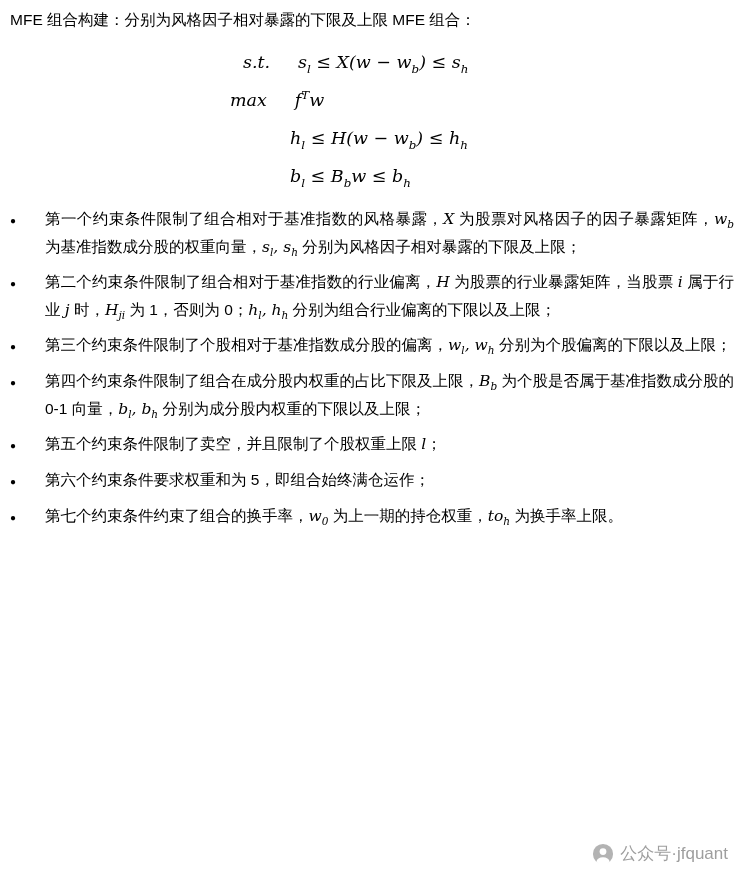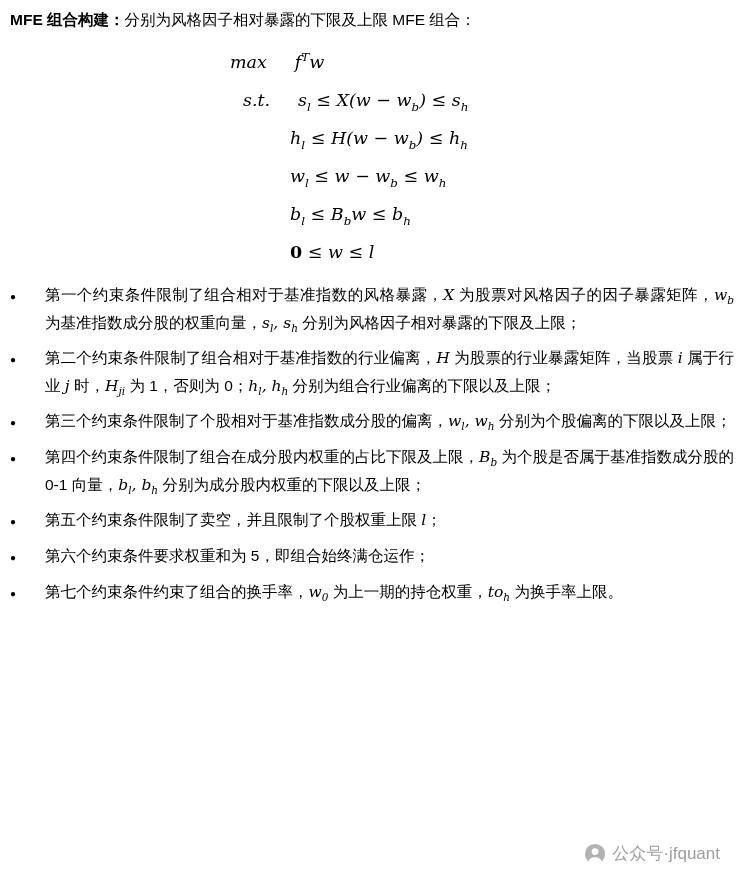--- a/index.html
+++ b/index.html
@@ -4,60 +4,58 @@
 <style>
   * { margin:0; padding:0; box-sizing:border-box; }
   html,body { background:#ffffff; }
   body {
     width:744px; height:877px; position:relative; overflow:hidden;
     color:#000; font-family:"Liberation Sans","DejaVu Sans",sans-serif;
   }
   .page { padding:8px 10px 0 10px; }
 
   .title { font-size:15.5px; line-height:1.5; }
-  .title .lead { font-weight:bold; }
+  .title .lead { font-weight:normal; }
 
   .formula-block { margin-top:12px; margin-bottom:8px; font-size:17.5px; }
   .f-row { white-space:pre; line-height:38px; }
   .f-obj  { margin-left:220px; }
   .f-st   { margin-left:233px; }
   .f-c    { margin-left:280px; }
 
   .math { font-family:"DejaVu Serif","Liberation Serif",serif; font-style:italic; }
   .math sub, .math sup { font-size:68%; font-style:italic; line-height:0; }
   .mb { font-style:normal; font-weight:bold; }
 
   .para { font-size:15.5px; line-height:27px; text-align:justify; }
 
   .bullets { list-style:none; margin-top:10px; }
   .bullets li { display:flex; margin-bottom:7px; font-size:15.5px; line-height:27px; }
   .marker { flex:0 0 35px; width:35px; font-size:10px; padding-top:2px; }
   .b-content { flex:1; text-align:justify; }
 
   .watermark {
-    position:absolute; right:24px; bottom:12px;
+    position:absolute; right:16px; bottom:12px;
     display:flex; align-items:center; gap:6px;
     color:#9e9e9e; font-size:17px; pointer-events:none;
   }
   .watermark .wm-icon { display:inline-flex; }
 </style>
 </head>
 <body>
 
 <div class="page">
 
   <div class="title"><span class="lead">MFE 组合构建：</span><span>分别为风格因子相对暴露的下限及上限 MFE 组合：</span></div>
 
   <div class="formula-block">
+    <div class="f-row f-st"><span class="math">s.t.     s<sub>l</sub> ≤ X(w − w<sub>b</sub>) ≤ s<sub>h</sub></span></div>
     <div class="f-row f-obj"><span class="math">max     f<sup>T</sup>w</span></div>
-    <div class="f-row f-st"><span class="math">s.t.     s<sub>l</sub> ≤ X(w − w<sub>b</sub>) ≤ s<sub>h</sub></span></div>
     <div class="f-row f-c"><span class="math">h<sub>l</sub> ≤ H(w − w<sub>b</sub>) ≤ h<sub>h</sub></span></div>
-    <div class="f-row f-c"><span class="math">w<sub>l</sub> ≤ w − w<sub>b</sub> ≤ w<sub>h</sub></span></div>
     <div class="f-row f-c"><span class="math">b<sub>l</sub> ≤ B<sub>b</sub>w ≤ b<sub>h</sub></span></div>
-    <div class="f-row f-c"><span class="math"><span class="mb">0</span> ≤ w ≤ l</span></div>
   </div>
 
 
   <ul class="bullets">
     <li>
         <span class="marker">●</span>
         <span class="b-content">第一个约束条件限制了组合相对于基准指数的风格暴露，<span class="math">X</span> 为股票对风格因子的因子暴露矩阵，<span class="math">w<sub>b</sub></span> 为基准指数成分股的权重向量，<span class="math">s<sub>l</sub>, s<sub>h</sub></span> 分别为风格因子相对暴露的下限及上限；</span>
       </li>
     <li>
         <span class="marker">●</span>

